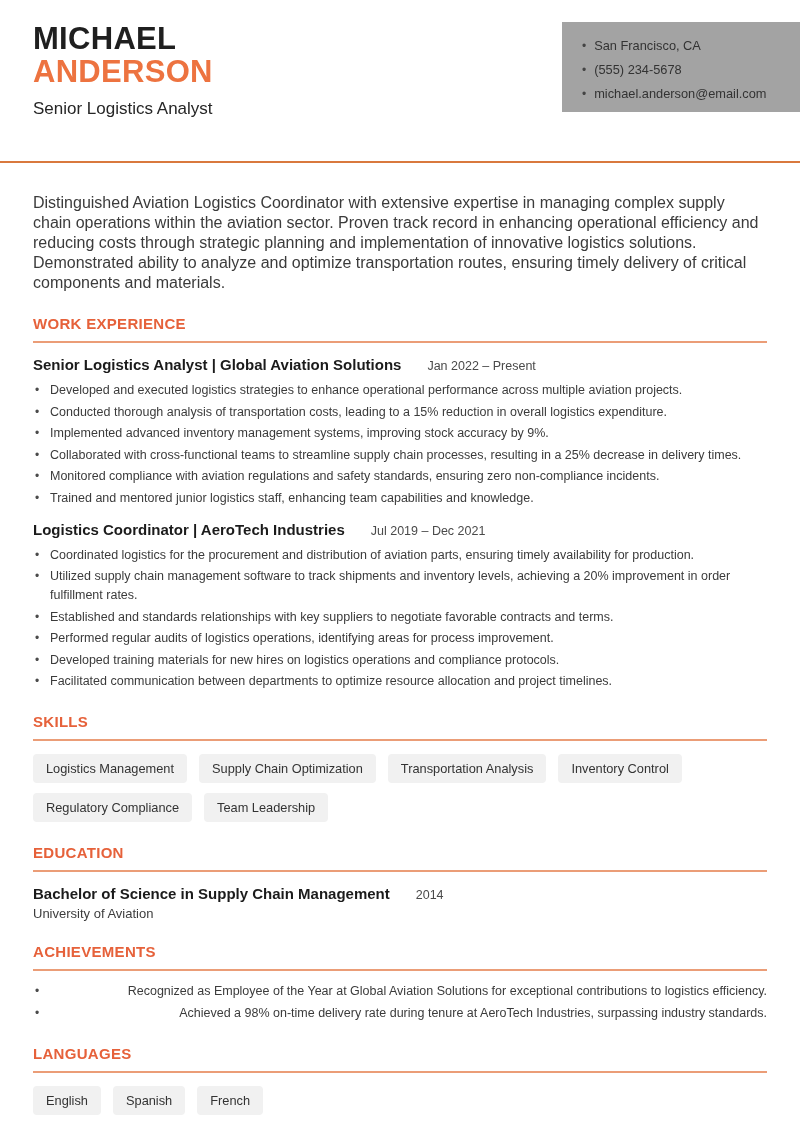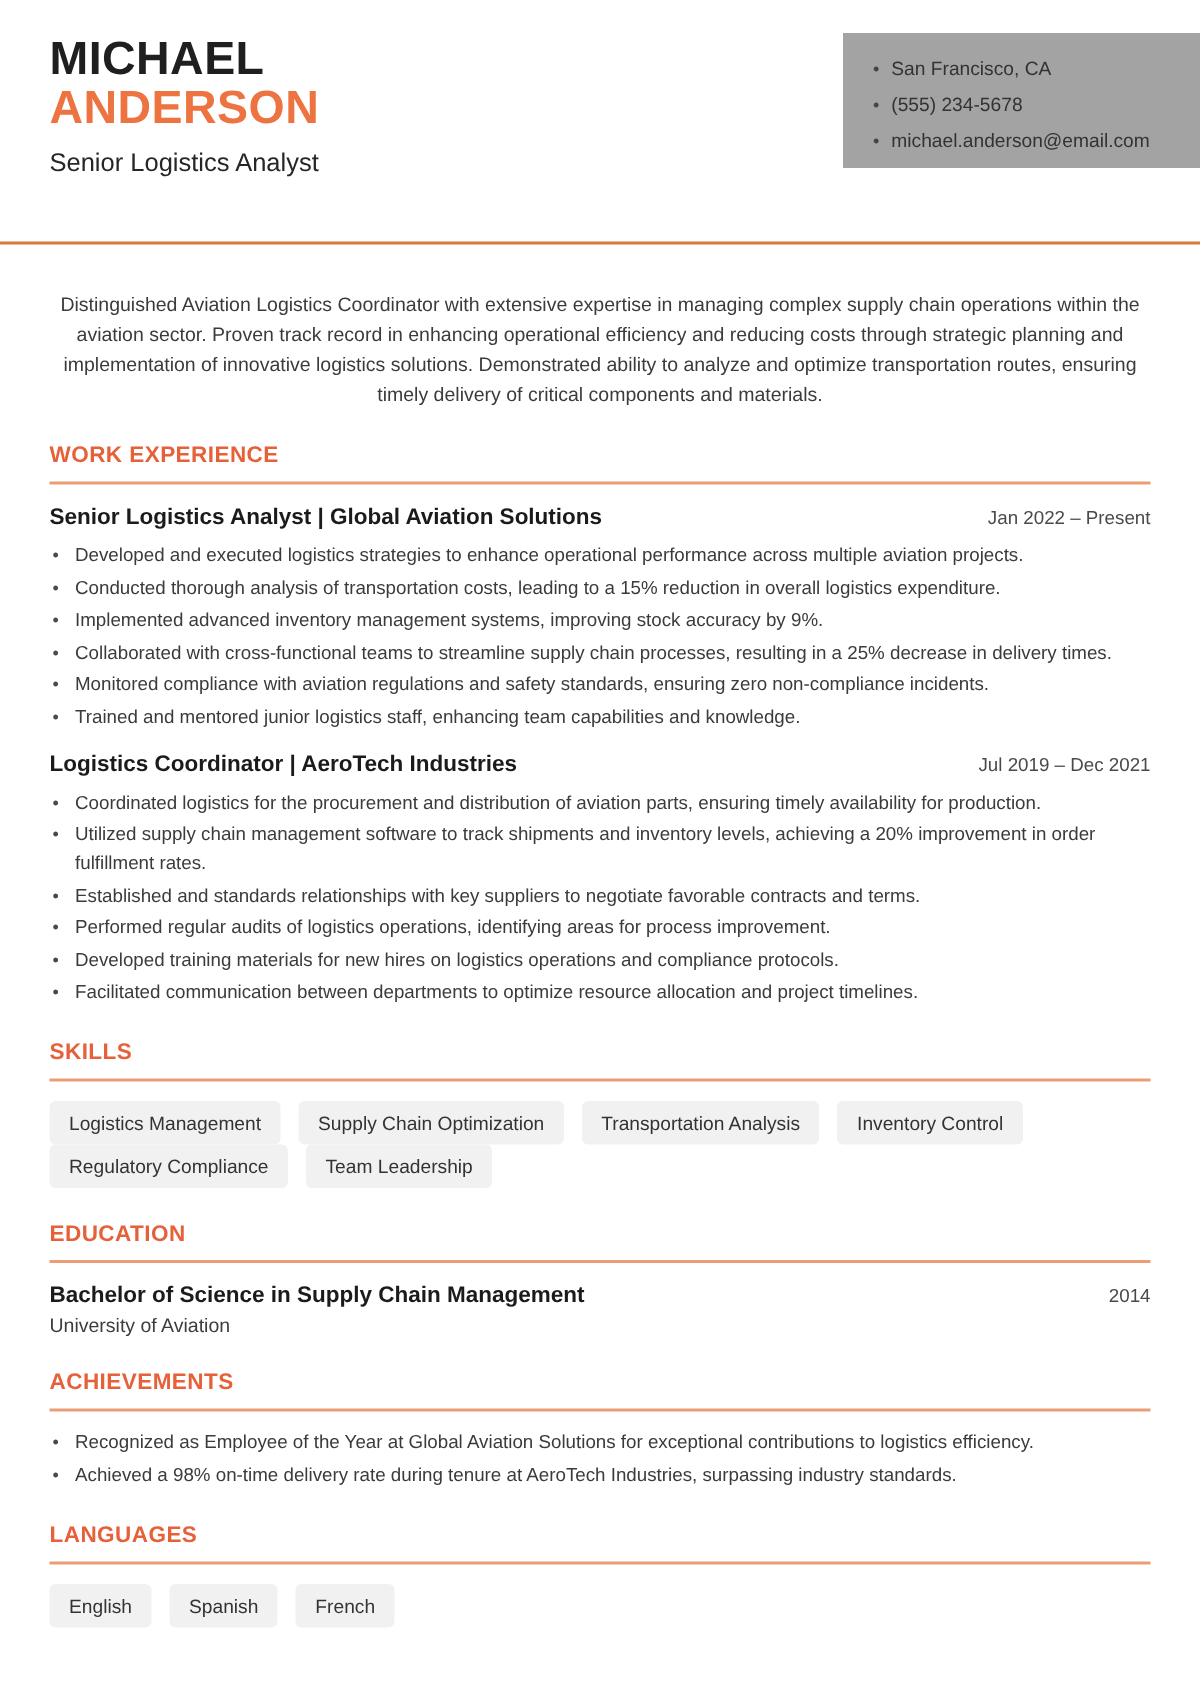--- a/index.html
+++ b/index.html
@@ -21,39 +21,39 @@
 
   .contact-card {
     position:absolute; right:0; top:22px; width:238px; height:90px;
     background:#a3a3a3; padding:12px 14px 10px 20px;
   }
   .contact-item { font-size:12.8px; color:#333333; line-height:23px; white-space:nowrap; }
   .contact-item::before { content:"•"; color:#444; margin-right:8px; font-size:12px; }
 
   
   .content { padding:0 33px; }
-  .summary { margin-top:30px; font-size:13px; line-height:20px; color:#3b3b3b;text-align:center; }
+  .summary { margin-top:30px; font-size:16px; line-height:20px; color:#3b3b3b; }
 
   .section { margin-top:22px; }
   .section-title { color:#e6613a; font-size:15px; font-weight:700; letter-spacing:0.3px; }
   .section-rule { border:none; border-top:2px solid #eb9d77; margin-top:9px; }
 
   .job { margin-top:13px; }
-  .row-between { display:flex; justify-content:space-between; align-items:baseline; }
+  .row-between { display:flex; justify-content:flex-start; align-items:baseline;gap:14px; }
   .job-title, .degree-title { font-size:15px; font-weight:700; color:#1b1b1b; }
   .date-text { font-size:12.5px; color:#4a4a4a; white-space:nowrap; padding-left:12px; }
 
   ul.bullets { list-style:none; margin-top:8px; }
   ul.bullets li {
     position:relative; padding-left:17px;
     font-size:12.5px; line-height:19px; margin-bottom:2.5px; color:#3b3b3b;
   }
   ul.bullets li::before { content:"•"; position:absolute; left:2px; top:0; color:#4a4a4a; font-size:12px; }
 
-  .pill-row { display:flex; flex-wrap:wrap; gap:0 12px; margin-top:13px; }
+  .pill-row { display:flex; flex-wrap:wrap; gap:10px 12px; margin-top:13px; }
   .pill {
     background:#f1f1f1; border-radius:4px; padding:7px 13px;
     font-size:12.8px; color:#333333; white-space:nowrap;
   }
 
   .school-name { margin-top:4px; font-size:13px; color:#3d3d3d; }
 </style>
 </head>
 <body>
 
@@ -132,21 +132,21 @@
           <span class="degree-title">Bachelor of Science in Supply Chain Management</span>
           <span class="date-text">2014</span>
         </div>
         <div class="school-name">University of Aviation</div>
       </div>
     </div>
 
     <div class="section">
       <div class="section-title">ACHIEVEMENTS</div>
       <hr class="section-rule">
-      <ul class="bullets" style="margin-top:11px;">
+      <ul class="bullets" style="margin-top:11px;text-align:right;">
         <li>Recognized as Employee of the Year at Global Aviation Solutions for exceptional contributions to logistics efficiency.</li>
         <li>Achieved a 98% on-time delivery rate during tenure at AeroTech Industries, surpassing industry standards.</li>
       </ul>
     </div>
 
     <div class="section">
       <div class="section-title">LANGUAGES</div>
       <hr class="section-rule">
       <div class="pill-row">
         <span class="pill">English</span>

